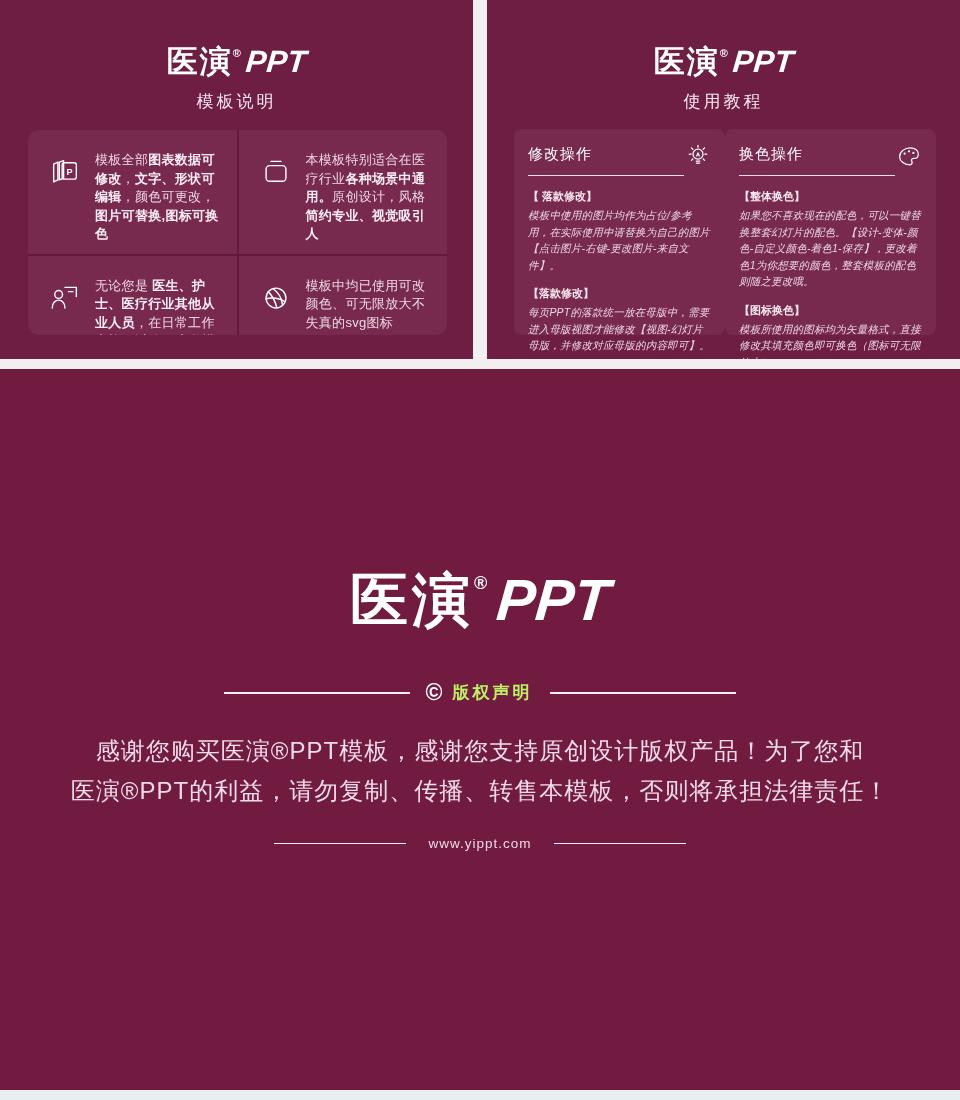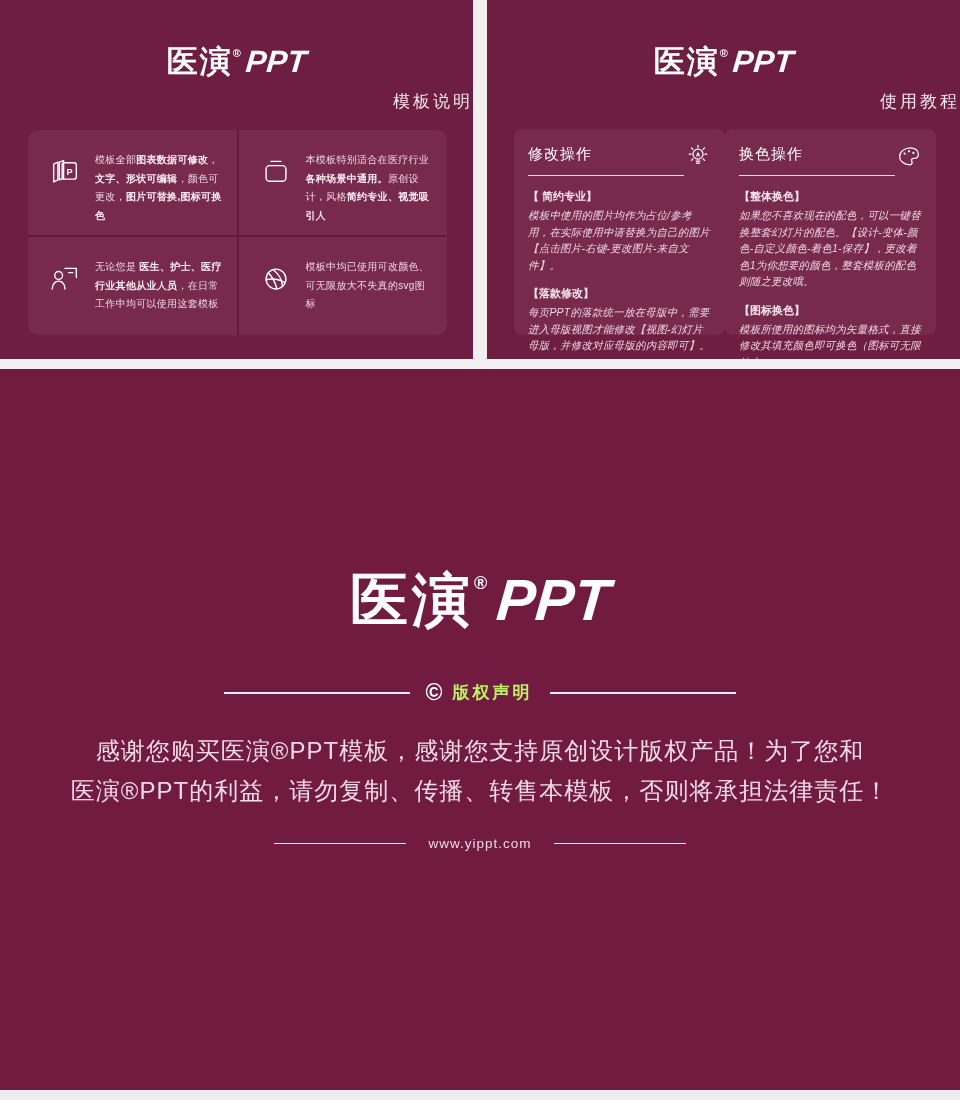--- a/index.html
+++ b/index.html
@@ -9,30 +9,30 @@
 
   
   .top-row { height: 359px; display: flex; }
   .slide { width: 473px; height: 359px; background: #6d1e42; overflow: hidden; }
   .slide-gap { width: 14px; height: 359px; background: #f2eff1; }
 
   .logo { text-align: center; padding-top: 46px; color: #ffffff; line-height: 1; }
   .logo-cn { font-size: 31px; font-weight: 800; letter-spacing: 2px; }
   .logo-reg { font-size: 11px; vertical-align: top; position: relative; top: 2px; font-weight: 700; }
   .logo-en { font-size: 31px; font-weight: 800; font-style: italic; display: inline-block; transform: skewX(-5deg); margin-left: 5px; }
-  .subtitle { text-align: right; margin-top: 13px; font-size: 17px; letter-spacing: 3px; color: #f7e7ee; }
+  .subtitle { text-align: center; margin-top: 13px; font-size: 17px; letter-spacing: 3px; color: #f7e7ee; }
 
   
   .feature-grid { margin: 17px 26px 0 28px; height: 205px; display: grid;
     grid-template-columns: 1fr 1fr; grid-template-rows: 1fr 1fr; gap: 2px;
     background: rgba(0,0,0,0.10); border-radius: 10px; overflow: hidden; }
   .feature-cell { background: #77294e; padding: 21px 12px 10px 20px; display: flex; align-items: flex-start; }
   .feature-icon { width: 34px; flex: none; margin-top: 4px; }
   .feature-icon svg { width: 34px; height: 34px; display: block; }
-  .feature-text { margin-left: 13px; font-size: 10px; line-height: 18.5px; color: #eed9e3; letter-spacing: 0.3px; }
+  .feature-text { margin-left: 13px; font-size: 13px; line-height: 18.5px; color: #eed9e3; letter-spacing: 0.3px; }
   .seg-bold { font-weight: bold; color: #f9edf3; }
 
   
   .panels { margin: 16px 24px 0 27px; height: 206px; display: flex; }
   .panel { flex: 1; background: #77294e; border-radius: 8px; padding: 16px 12px 0 14px; position: relative; }
   .panel-title-block { display: inline-block; width: 156px; padding-bottom: 11px;
     border-bottom: 1px solid rgba(255,255,255,0.85); }
   .panel-title { font-size: 15px; color: #ffffff; letter-spacing: 1px; }
   .panel-icon { position: absolute; top: 12px; right: 12px; }
   .panel-icon svg { width: 30px; height: 30px; display: block; }
@@ -147,21 +147,21 @@
           <span class="panel-icon">
             <svg class="line-icon" viewBox="0 0 48 48">
               <circle cx="24" cy="21" r="8"></circle>
               <path d="M22 24 l2 -5 2 5"></path>
               <path d="M21 32 h6"></path>
               <path d="M21.5 35.5 h5"></path>
               <path d="M24 7 v3 M10 21 h3 M35 21 h3 M13.5 11 l2.2 2.2 M34.5 11 l-2.2 2.2 M13.5 31 l2.2 -2.2 M34.5 31 l-2.2 -2.2"></path>
             </svg>
           </span>
           <div class="panel-section">
-            <p class="sec-heading">【 简约专业】</p>
+            <p class="sec-heading">【 落款修改】</p>
             <p class="sec-body">模板中使用的图片均作为占位/参考用，在实际使用中请替换为自己的图片【点击图片-右键-更改图片-来自文件】。</p>
           </div>
           <div class="panel-section">
             <p class="sec-heading">【落款修改】</p>
             <p class="sec-body">每页PPT的落款统一放在母版中，需要进入母版视图才能修改【视图-幻灯片母版，并修改对应母版的内容即可】。</p>
           </div>
         </div>
 
         <div class="panel">
           <div class="panel-title-block">

